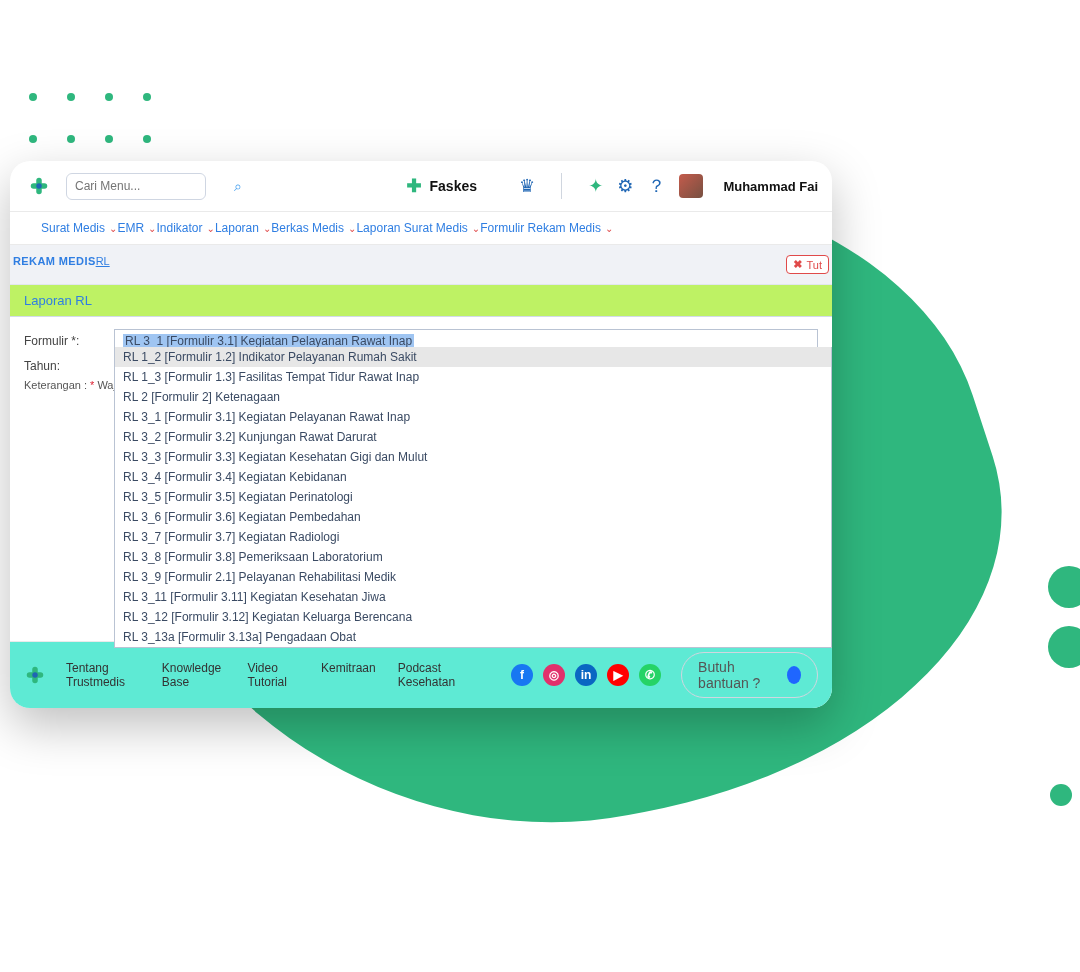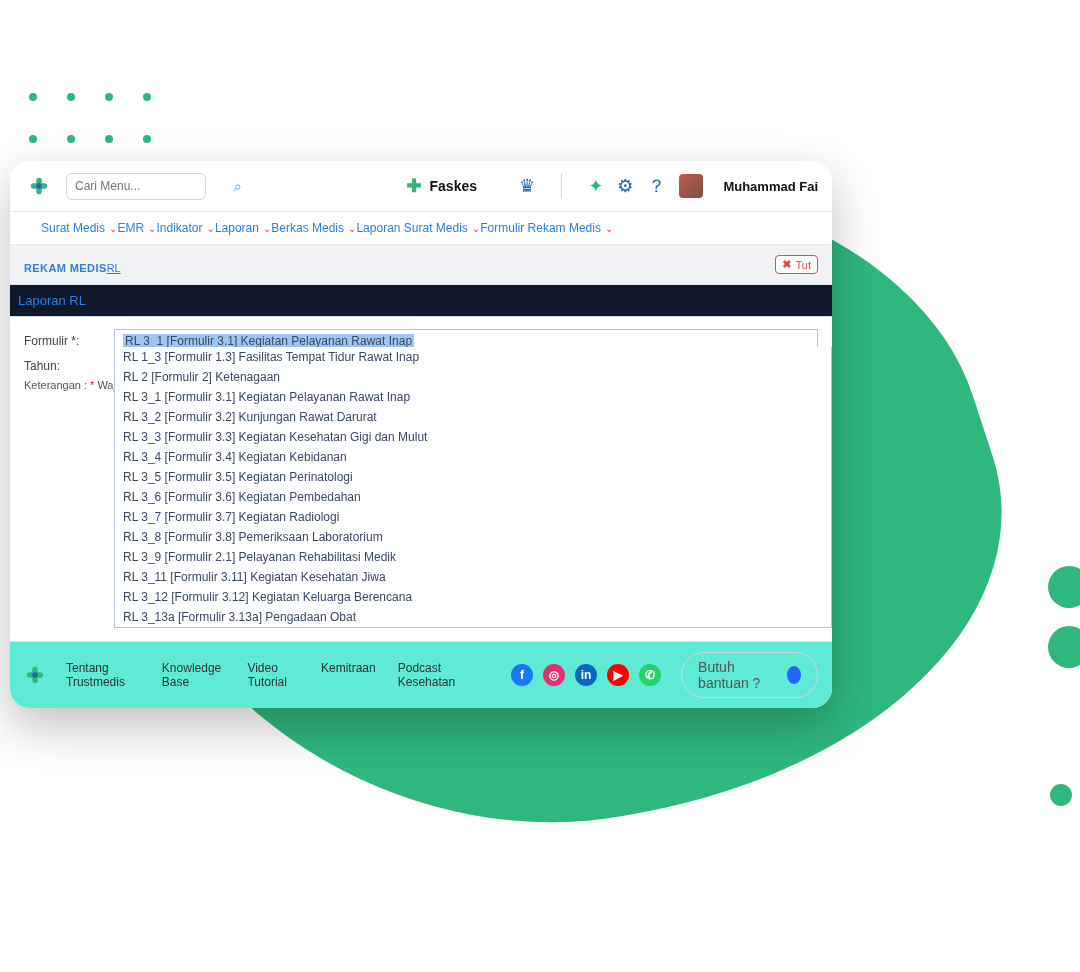--- a/index.html
+++ b/index.html
@@ -101,41 +101,41 @@
     border-bottom:1px solid #eaeaea;
   }
   .tabs a {
     font-size:12px; color:#2f7ee2; text-decoration:none;
     display:flex; align-items:center; gap:4px;
   }
   .tabs a .chev { color:#e04a4a; font-size:10px; }
 
   
   .breadcrumb-row {
-    display:flex; align-items:flex-end;
+    display:flex; align-items:flex-start;
     background:#f0f2f6;
-    padding:10px 14px;
+    padding:10px 3px;
     border-bottom:1px solid #e2e6ee;
     font-size:11px;
   }
   .breadcrumb-row .bc-main { color:#2f7ee2; font-weight:600; letter-spacing:.4px; }
   .breadcrumb-row .bc-sub { color:#2f7ee2; margin-left:0; text-decoration:underline; }
   .breadcrumb-row .spacer { flex:1; }
   .close-btn {
     border:1px solid #e04a4a; color:#e04a4a;
     background:#fff; border-radius:4px;
     font-size:11px; padding:2px 6px;
     display:flex; align-items:center; gap:4px;
   }
   .close-btn .x { color:#e04a4a; font-weight:700; }
 
   
   .panel-title {
-    background:#0f172a;
-    padding:8px 8px;
+    background:#bef264;
+    padding:8px 14px;
     font-size:13px; color:#2f7ee2;
     border-bottom:1px solid #d2dbea;
   }
 
   
   .form-body {
     padding:12px 14px 6px 14px;
     font-size:12px; color:#444;
     position:relative;
   }
@@ -309,20 +309,21 @@
       </div>
     </div>
     <div class="form-row">
       <div class="lbl">Tahun:</div>
     </div>
     <div class="keterangan">
       <span>Keterangan : </span><span class="red">*</span><span> Wajib</span>
     </div>
 
     <div class="dropdown" id="dropdown">
+        <div class="opt hl">RL 1_2 [Formulir 1.2] Indikator Pelayanan Rumah Sakit</div>
         <div class="opt">RL 1_3 [Formulir 1.3] Fasilitas Tempat Tidur Rawat Inap</div>
         <div class="opt">RL 2 [Formulir 2] Ketenagaan</div>
         <div class="opt">RL 3_1 [Formulir 3.1] Kegiatan Pelayanan Rawat Inap</div>
         <div class="opt">RL 3_2 [Formulir 3.2] Kunjungan Rawat Darurat</div>
         <div class="opt">RL 3_3 [Formulir 3.3] Kegiatan Kesehatan Gigi dan Mulut</div>
         <div class="opt">RL 3_4 [Formulir 3.4] Kegiatan Kebidanan</div>
         <div class="opt">RL 3_5 [Formulir 3.5] Kegiatan Perinatologi</div>
         <div class="opt">RL 3_6 [Formulir 3.6] Kegiatan Pembedahan</div>
         <div class="opt">RL 3_7 [Formulir 3.7] Kegiatan Radiologi</div>
         <div class="opt">RL 3_8 [Formulir 3.8] Pemeriksaan Laboratorium</div>

